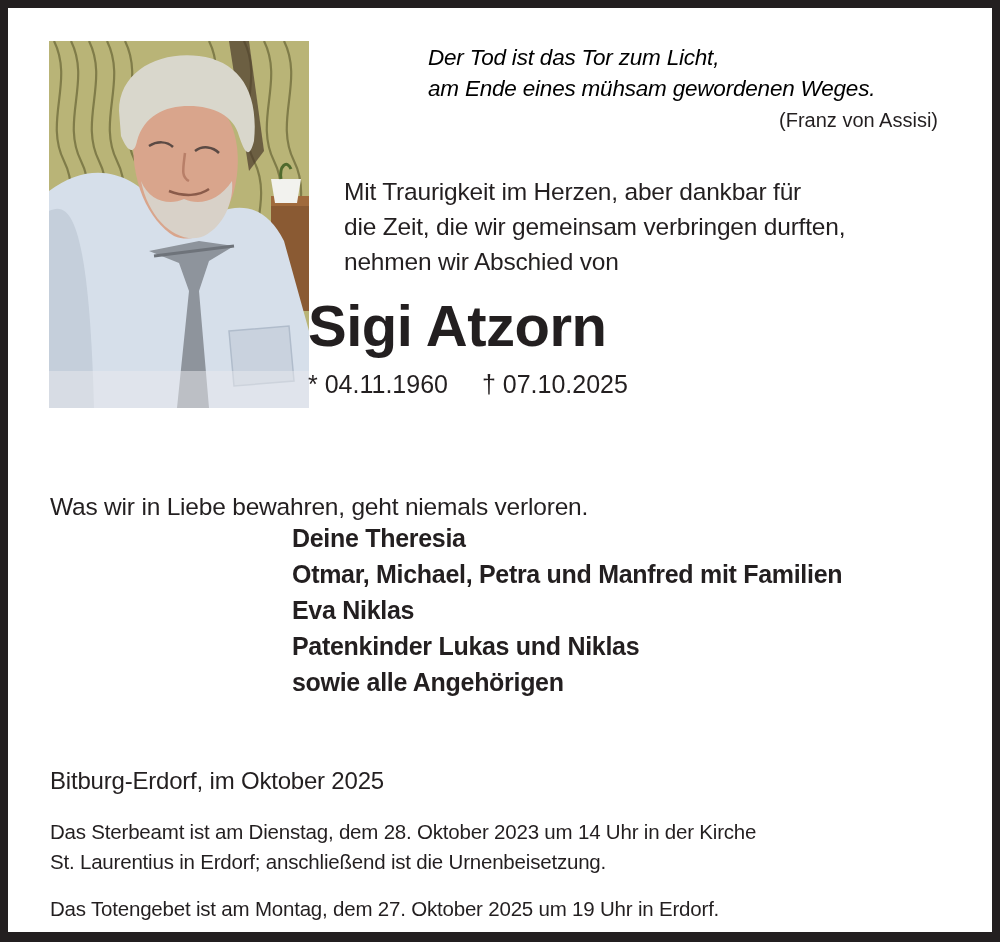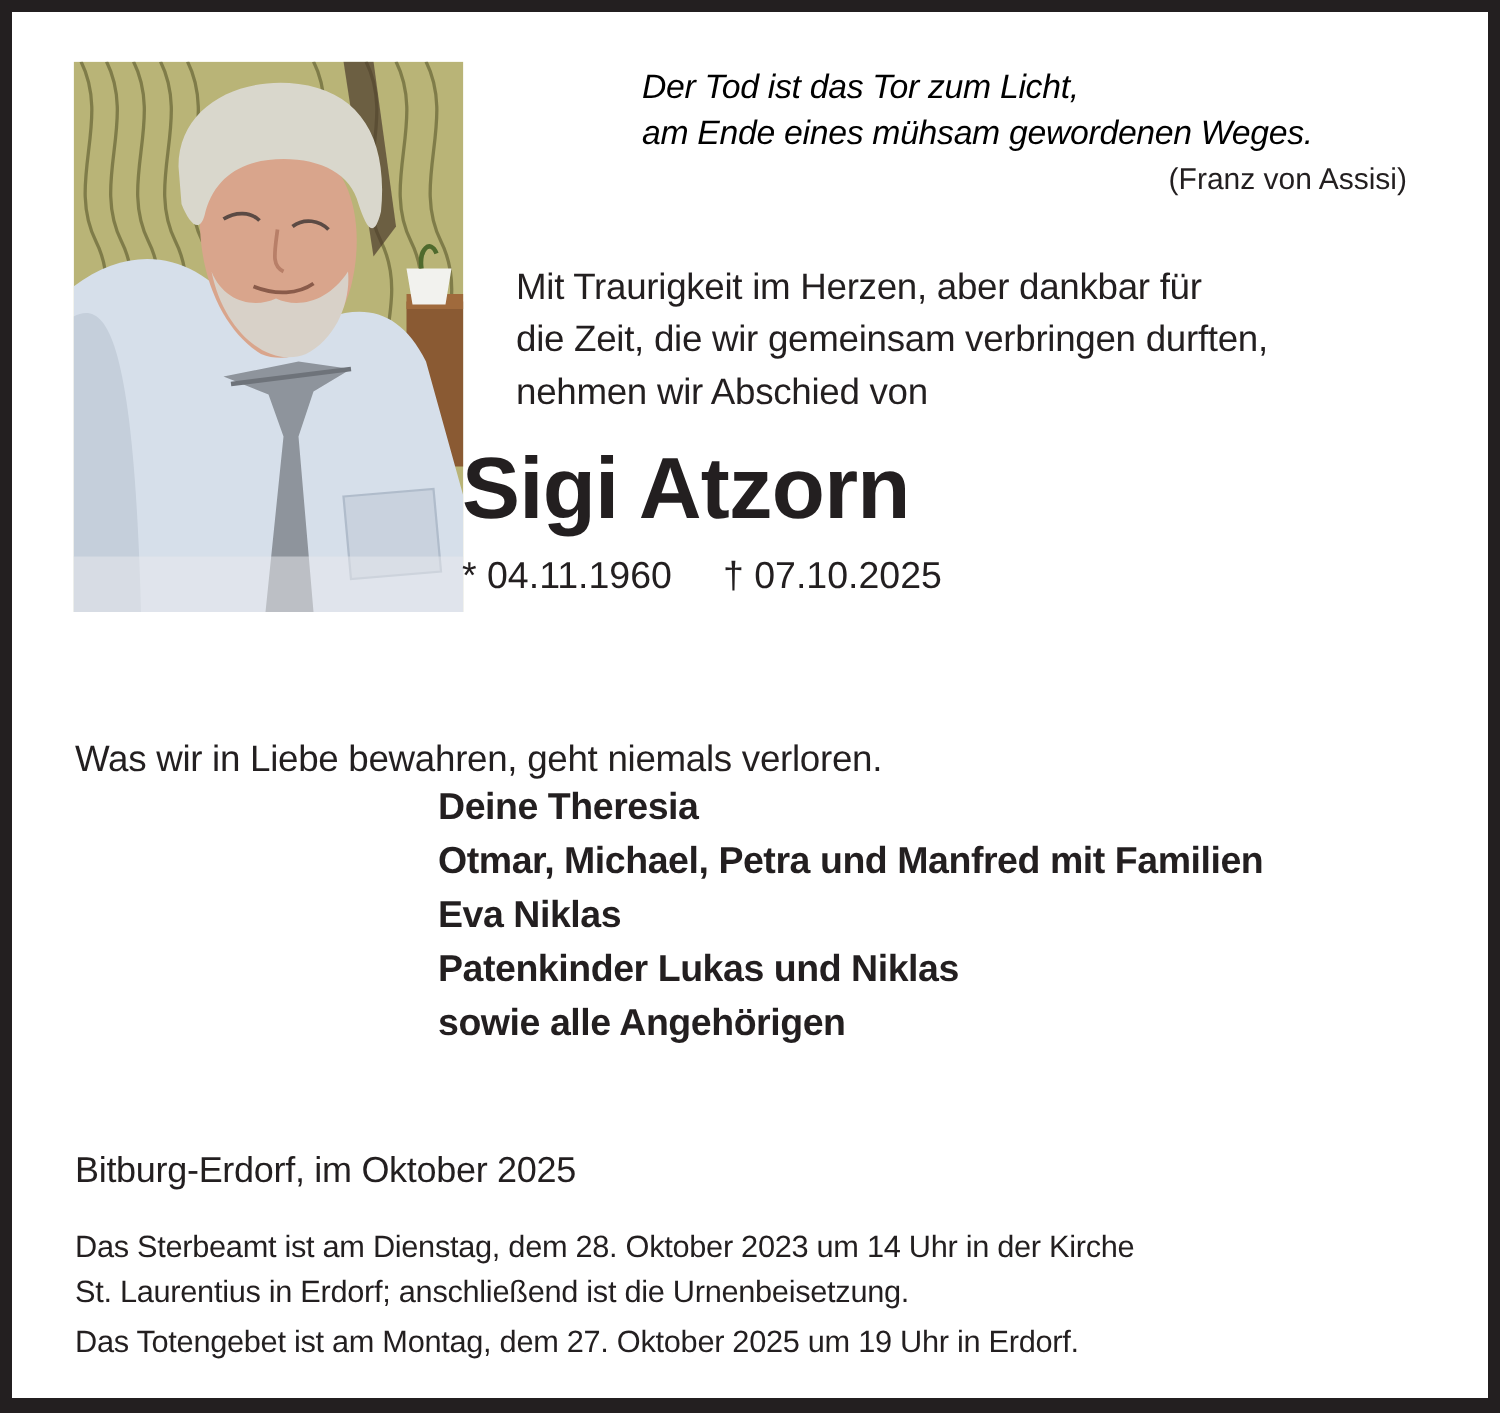--- a/index.html
+++ b/index.html
@@ -12,21 +12,21 @@
   .intro { position: absolute; left: 336px; top: 166px; width: 620px; font-size: 24.5px; line-height: 35px; letter-spacing: -0.2px; }
   .name { position: absolute; left: 300px; top: 283px; width: 675px; text-align: left; font-weight: bold; font-size: 58px; line-height: 70px; letter-spacing: -0.5px; }
   .dates { position: absolute; left: 300px; top: 358px; width: 675px; text-align: left; font-size: 25px; line-height: 36px; }
   .dates span { display: inline-block; }
   .dates .gap { width: 34px; }
   .motto { position: absolute; left: 42px; top: 437px; font-size: 24.5px; line-height: 36px; letter-spacing: -0.2px; margin-top: 44px; }
   .mourners { position: absolute; left: 272px; top: 500px; font-weight: bold; font-size: 25px; line-height: 36px; letter-spacing: -0.3px; margin: 12px; padding: 0; list-style: none; }
   .place { position: absolute; left: 42px; top: 755px; font-size: 24px; line-height: 36px; letter-spacing: -0.2px; }
   .notices { position: absolute; left: 42px; top: 809px; font-size: 20.5px; line-height: 30px; letter-spacing: -0.2px; }
   .notices p { margin: 0; }
-  .notices p.second { margin-top: 3px; }
+  .notices p.second { margin-top: 17px; }
 </style>
 </head>
 <body>
 
 <div class="card">
 
   <div class="photo" title="Portrait photo of Sigi Atzorn, gray-haired man with beard in light blue shirt and gray tie">
     <svg viewBox="0 0 260 367" xmlns="http://www.w3.org/2000/svg">
       <rect width="260" height="367" fill="#b9b477"></rect>
       <g fill="none" stroke="#6d6a3a" stroke-width="2.2" opacity="0.75">

